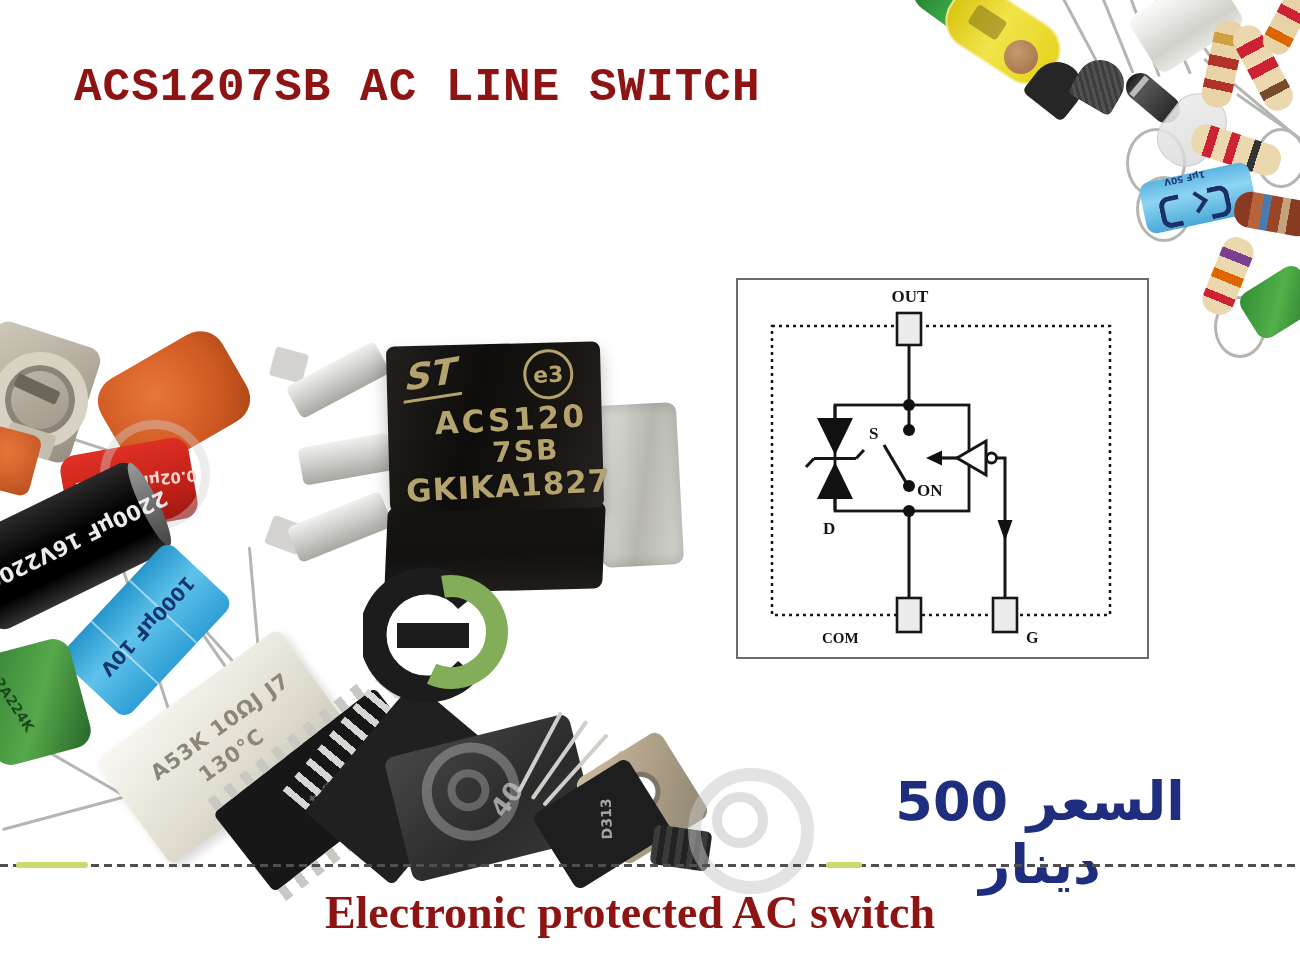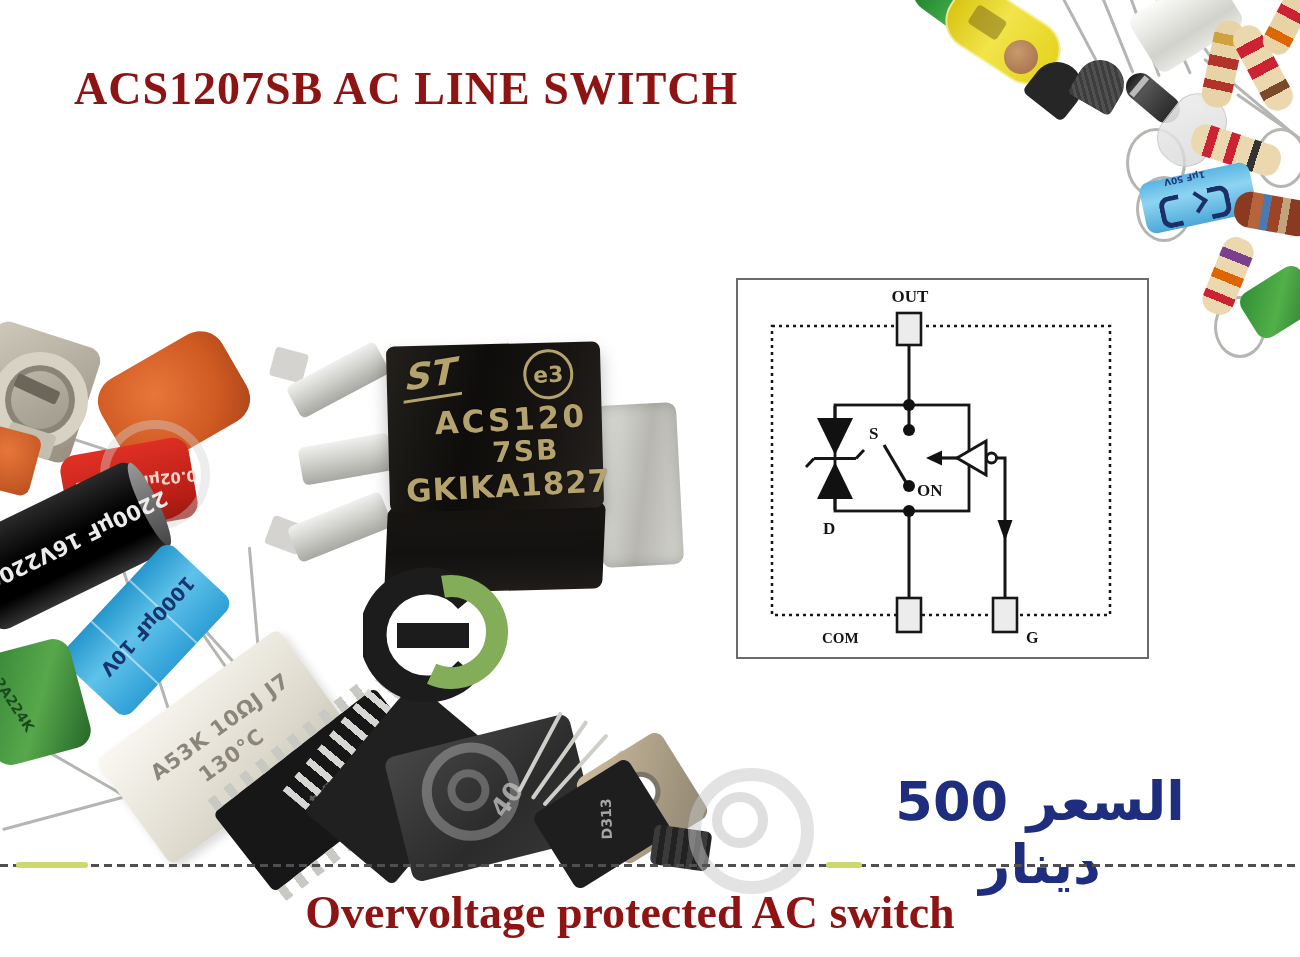--- a/index.html
+++ b/index.html
@@ -14,21 +14,21 @@
   .diag-label{position:absolute;font-family:"Liberation Serif",serif;font-weight:bold;color:#141414;}
   .chiptxt{position:absolute;font-family:"DejaVu Sans",sans-serif;font-weight:bold;color:#b5a36e;
            text-shadow:0 0 2px rgba(0,0,0,.45);letter-spacing:2px;white-space:nowrap;}
   .parttxt{position:absolute;font-family:"DejaVu Sans",sans-serif;font-weight:bold;white-space:nowrap;}
 </style>
 </head>
 <body>
 
 <div id="stage">
 
-  <div class="abs serifbold" style="left:74px;top:62px;font-size:46px;color:#8e1414;letter-spacing:1px;white-space:nowrap;">ACS1207SB AC LINE SWITCH</div>
+  <div class="abs serifbold" style="left:74px;top:62px;font-size:46px;color:#8e1414;letter-spacing:1px;white-space:nowrap;font-family:Liberation Mono, monospace;">ACS1207SB AC LINE SWITCH</div>
 
   <div class="wire" style="left:905px;top:28px;width:130px;transform:rotate(45deg);"></div>
   <div class="wire" style="left:928px;top:16px;width:150px;transform:rotate(52deg);"></div>
   <div class="wire" style="left:1008px;top:6px;width:120px;transform:rotate(62deg);"></div>
   <div class="wire" style="left:1030px;top:2px;width:150px;transform:rotate(68deg);"></div>
   <div class="wire" style="left:1052px;top:0px;width:160px;transform:rotate(70deg);"></div>
   <div class="wire" style="left:1085px;top:4px;width:150px;transform:rotate(66deg);"></div>
   <div class="wire" style="left:1120px;top:26px;width:140px;transform:rotate(55deg);"></div>
   <div class="wire" style="left:1190px;top:96px;width:120px;transform:rotate(40deg);"></div>
   <div class="wire" style="left:1225px;top:130px;width:130px;transform:rotate(35deg);"></div>
@@ -238,15 +238,15 @@
     <path d="M80 30.7 A46 46 0 1 1 68.6 117.7" fill="none" stroke="#84ad59" stroke-width="22"></path>
   </svg>
 
   <div class="abs sans" dir="rtl" style="left:840px;top:770px;width:400px;text-align:center;font-size:54px;font-weight:bold;color:#1e2d7e;">السعر 500 دينار</div>
 
   <div class="abs" style="left:0;top:864px;width:1300px;height:3px;
               background:repeating-linear-gradient(90deg,#4f4f4f 0 8px,transparent 8px 13px);"></div>
   <div class="abs" style="left:16px;top:862px;width:72px;height:6px;border-radius:3px;background:#cdd96f;"></div>
   <div class="abs" style="left:826px;top:862px;width:36px;height:6px;border-radius:3px;background:#cdd96f;"></div>
 
-  <div class="abs serifbold" style="left:0;top:886px;width:1260px;text-align:center;font-size:46px;color:#8e1414;">Overvoltage protected AC switch</div>
+  <div class="abs serifbold" style="left:0;top:886px;width:1260px;text-align:center;font-size:46px;color:#8e1414;">Electronic protected AC switch</div>
 
 </div>
 
 </body></html>

